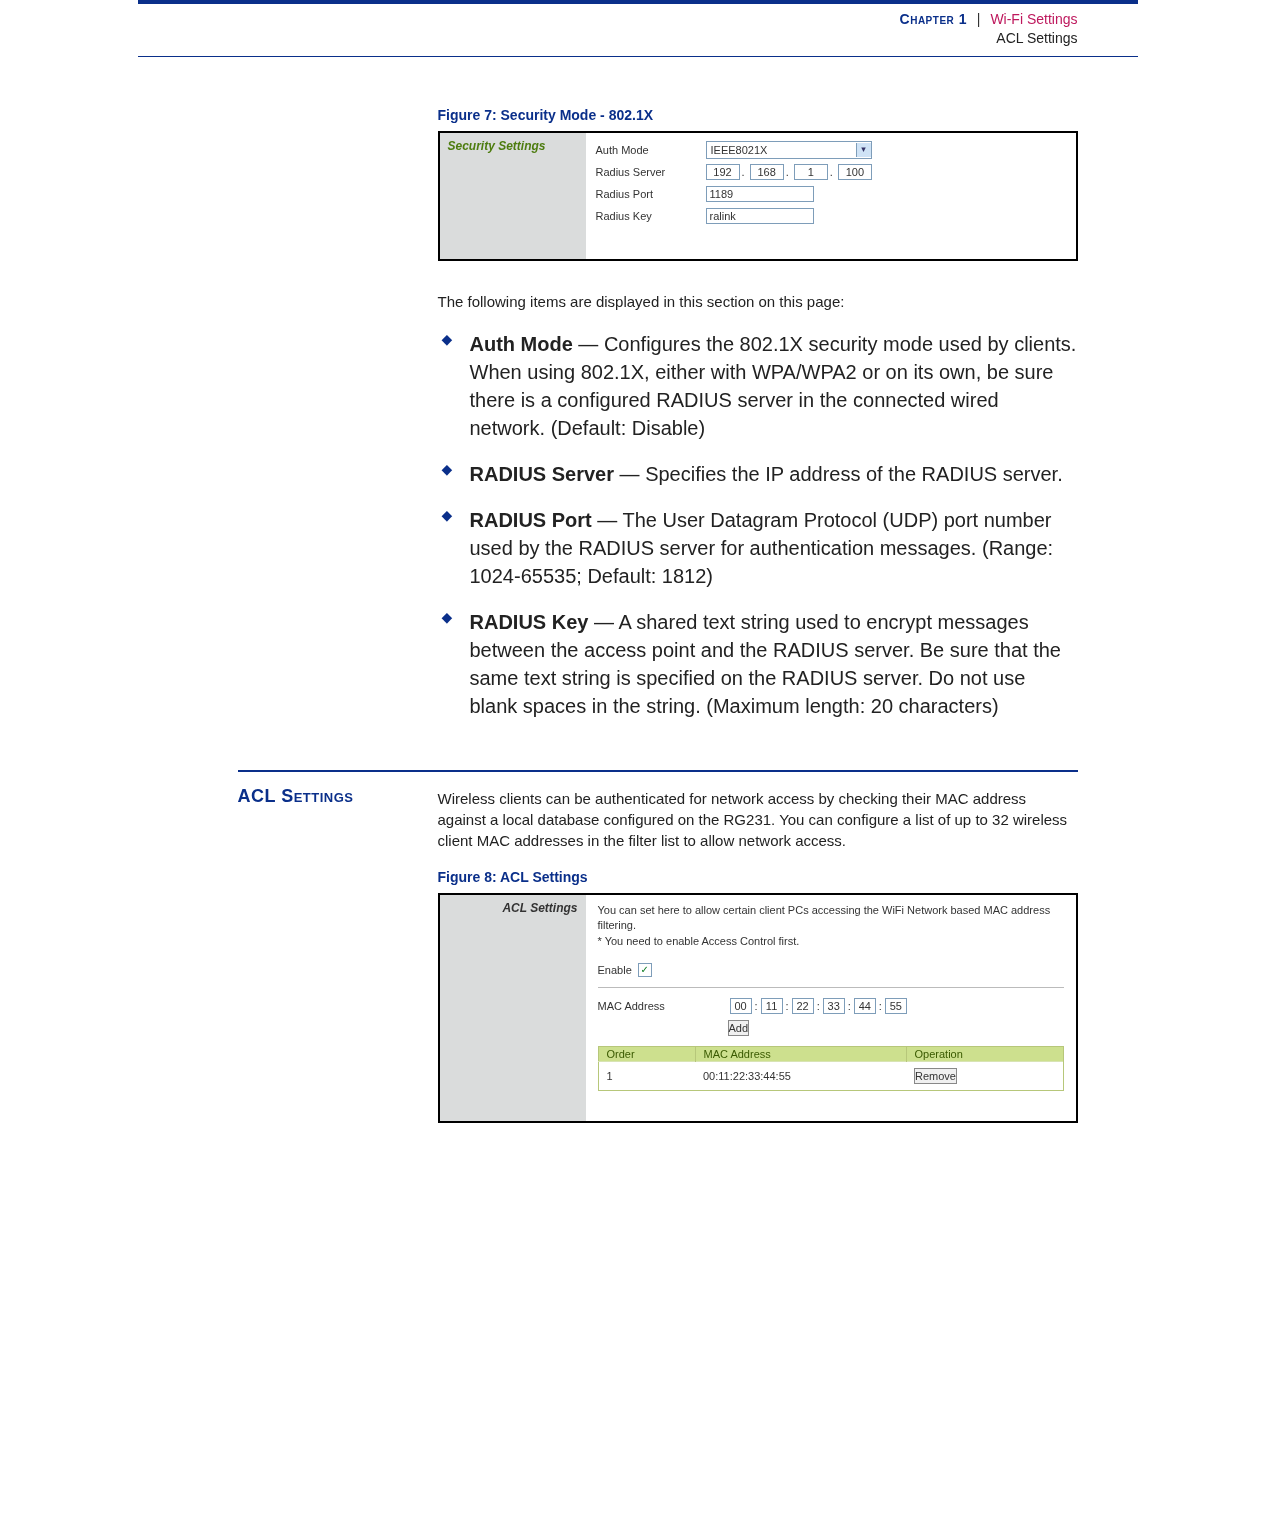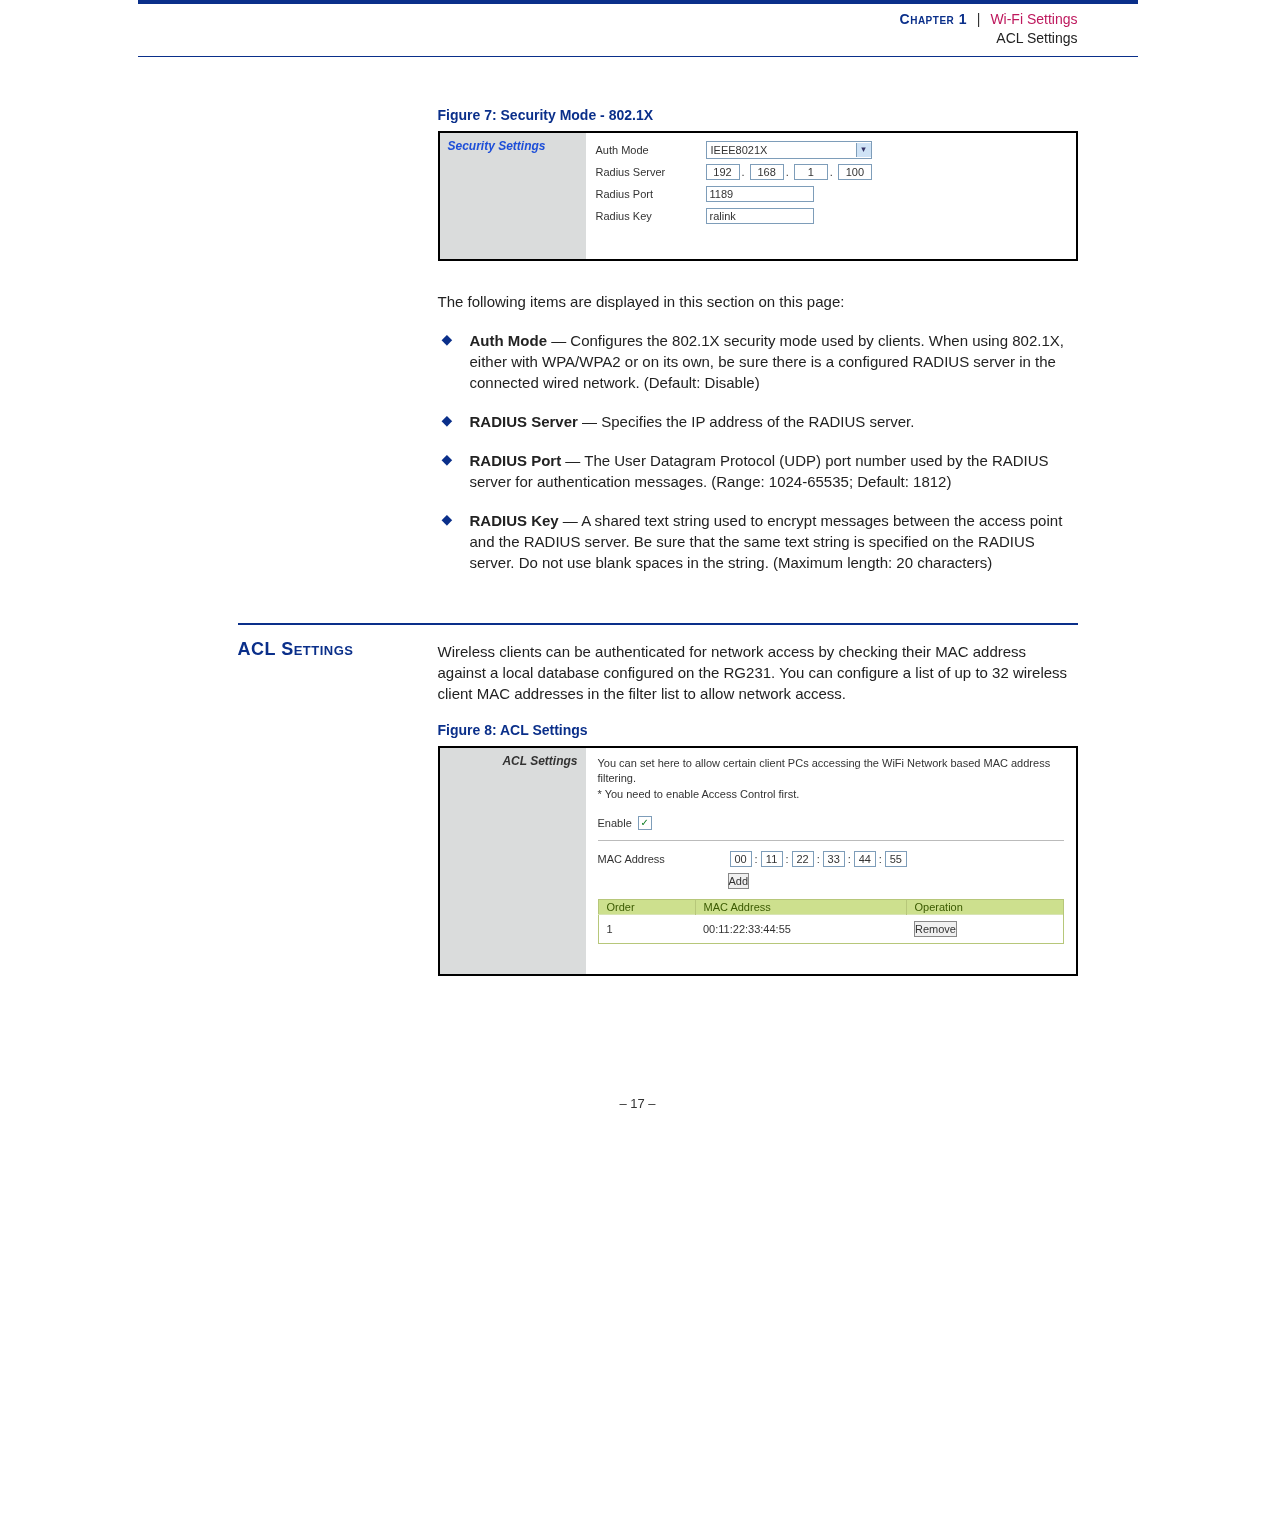--- a/index.html
+++ b/index.html
@@ -61,21 +61,21 @@
     min-height: 130px;
   }
   .panel .side {
     width: 130px;
     background: #dadcdc;
     padding: 6px 8px;
     font-family: Arial, sans-serif;
     font-weight: bold;
     font-style: italic;
     font-size: 12px;
-    color: #1d4ed8;
+    color: #4d7c0f;
   }
   .panel .body {
     flex: 1;
     padding: 6px 10px 20px 10px;
     font-family: Arial, sans-serif;
     font-size: 11px;
     color: #333;
   }
   .form-row {
     display: flex;
@@ -127,21 +127,21 @@
   }
   ul.diamond {
     list-style: none;
     padding: 0;
     margin: 0;
     width: 640px;
   }
   ul.diamond > li {
     position: relative;
     padding-left: 32px;
-    font-size: 15px;
+    font-size: 20px;
     line-height: 1.4;
     margin-bottom: 18px;
     margin-top: 16px;
   }
   ul.diamond > li::before {
     content: "◆";
     color: #0a2f8a;
     position: absolute;
     left: 4px;
     top: 0;
@@ -387,14 +387,13 @@
                 <td><span class="btn">Remove</span></td>
               </tr>
             </tbody>
               </table>
           </div>
         </div>
       </div>
     </div>
 
   </div>
-  <div class="footer">–  17  –</div>
 </div>
 
 </body></html>

